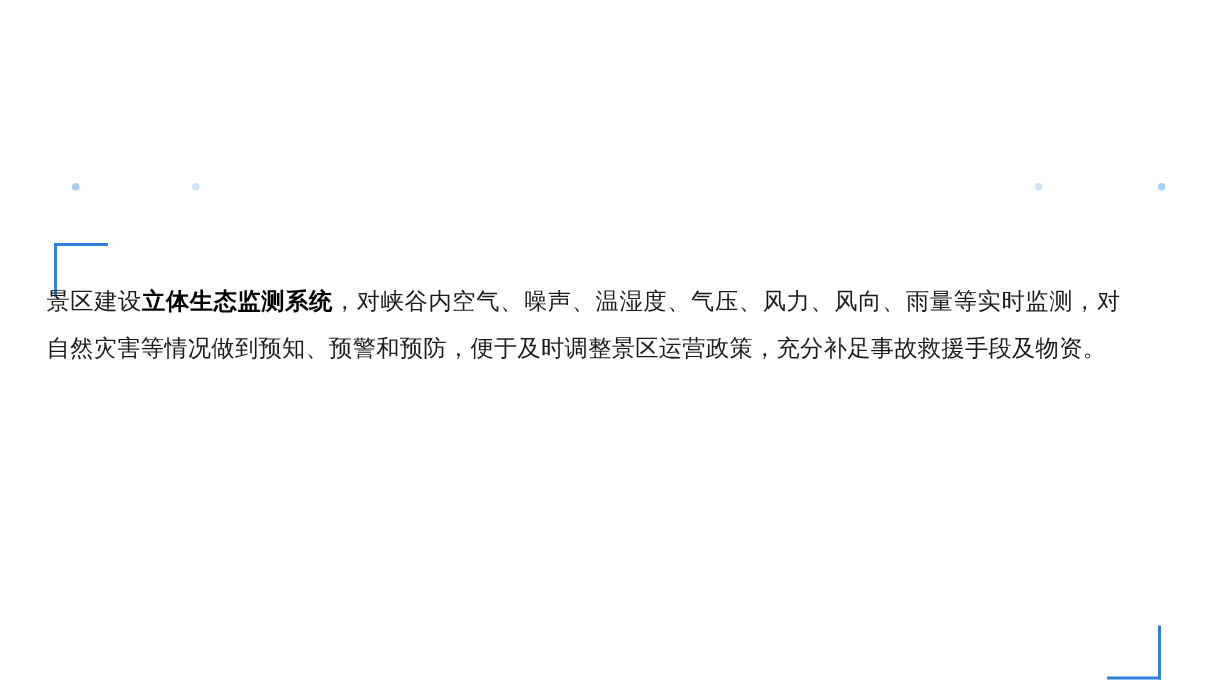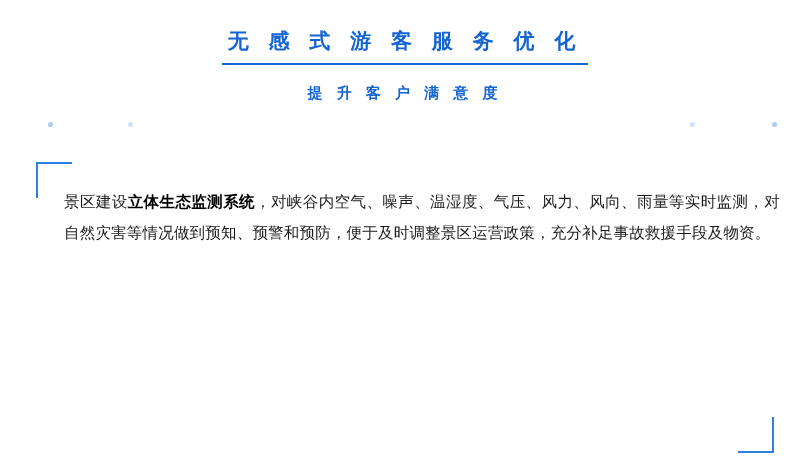--- a/index.html
+++ b/index.html
@@ -82,21 +82,21 @@
   }
   .corner.br {
     right: 36px;
     bottom: 12px;
     border-width: 0 2px 2px 0;
   }
 
   
   .content {
     position: absolute;
-    left: 64px;
+    left: 31px;
     top: 186px;
     width: 716px;
   }
   .para {
     font-size: 15.5px;
     line-height: 31px;
     color: #1a1a1a;
     text-align: justify;
     margin: 0 0 16px 0;
     letter-spacing: 0.2px;
@@ -105,24 +105,20 @@
   .para b {
     font-weight: bold;
     color: #000000;
   }
 </style>
 </head>
 <body>
 
 <div class="slide">
 
-  <div class="header">
-    <div class="title">无 感 式 游 客 服 务 优 化</div>
-    <div class="subtitle">提 升 客 户 满 意 度</div>
-  </div>
 
   <div class="dots">
     <span class="dot d1"></span>
     <span class="dot d2"></span>
     <span class="dot d3"></span>
     <span class="dot d4"></span>
   </div>
 
   <div class="corner tl"></div>
   <div class="corner br"></div>

